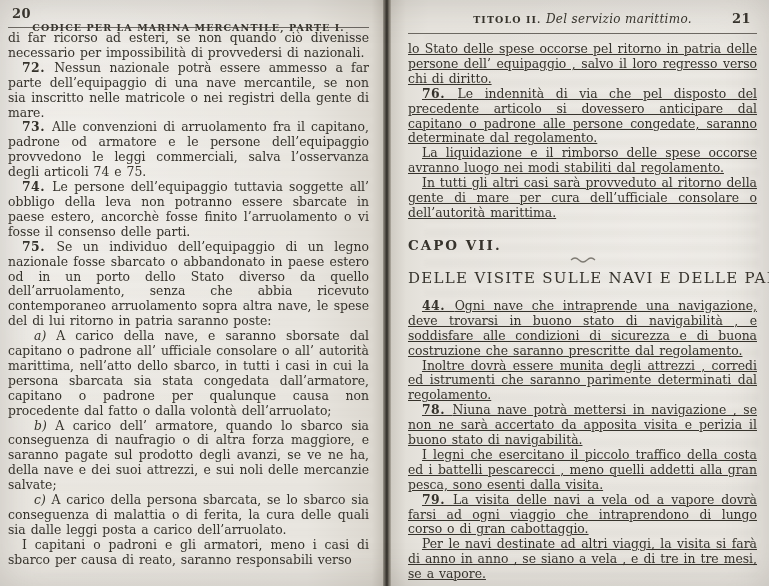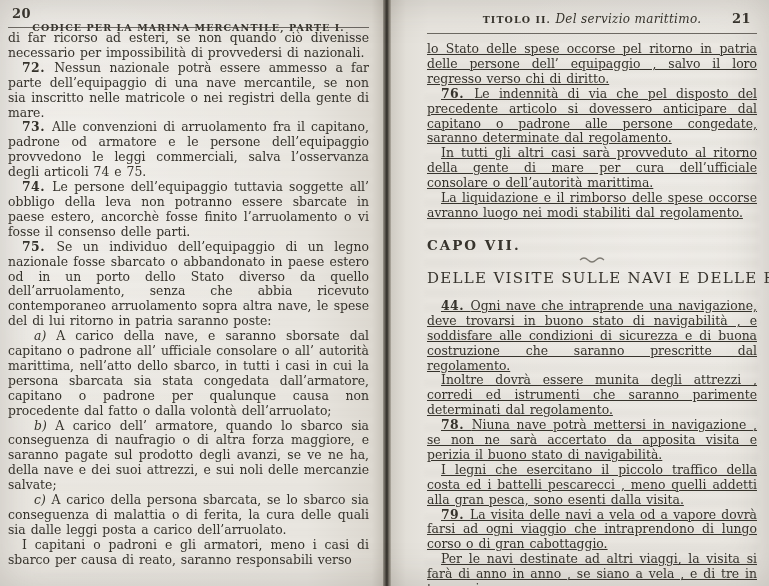--- a/index.html
+++ b/index.html
@@ -18,21 +18,21 @@
     background:
       radial-gradient(ellipse at 20% 30%, rgba(255,255,255,0.35), transparent 55%),
       linear-gradient(90deg, #eae7e1 0%, #e9e6e0 80%, #ddd9d1 97%, #c8c3ba 100%);
     padding:6px 14px 8px 8px;
   }
   .page--right {
     left:391px; width:378px;
     background:
       radial-gradient(ellipse at 70% 40%, rgba(255,255,255,0.25), transparent 60%),
       linear-gradient(90deg, #cfcbc3 0%, #e2dfd8 4%, #e8e5df 10%, #e9e6e0 100%);
-    padding:11px 12px 8px 36px;
+    padding:11px 12px 8px 17px;
   }
 
   
   .gutter {
     position:absolute; top:0; bottom:0; left:383px; width:8px;
     background:linear-gradient(90deg, #9a958b 0%, #4a463f 35%, #2e2b26 50%, #6b665d 70%, #b5b0a6 100%);
   }
 
   
   .bleed {
@@ -113,22 +113,22 @@
         <span>TITOLO II.</span>
         <span class="rh-italic">Del servizio marittimo.</span>
       </span>
       <span class="rh-pn">21</span>
     </div>
     <div class="head-rule"></div>
 
     <div class="body-text">
         <p class="para no-indent">lo Stato delle spese occorse pel ritorno in patria delle persone dell’ equipaggio , salvo il loro regresso verso chi di diritto.</p>
         <p class="para"><b class="art-num">76. </b>Le indennità di via che pel disposto del precedente articolo si dovessero anticipare dal capitano o padrone alle persone congedate, saranno determinate dal regolamento.</p>
+        <p class="para">La liquidazione e il rimborso delle spese occorse avranno luogo nei modi stabiliti dal regolamento.</p>
         <p class="para">In tutti gli altri casi sarà provveduto al ritorno della gente di mare per cura dell’ufficiale consolare o dell’autorità marittima.</p>
-        <p class="para">La liquidazione e il rimborso delle spese occorse avranno luogo nei modi stabiliti dal regolamento.</p>
       </div>
 
     <div class="chapter">
       <div class="chapter-title">CAPO VII.</div>
       <svg class="flourish" width="26" height="7" viewBox="0 0 26 7">
         <path d="M1 4 Q5 0 9 4 T17 4 T25 4" fill="none" stroke="#5a564e" stroke-width="1.2"></path>
       </svg>
       <div class="chapter-sub">DELLE VISITE SULLE NAVI E DELLE PARTENZE.</div>
     </div>
 

